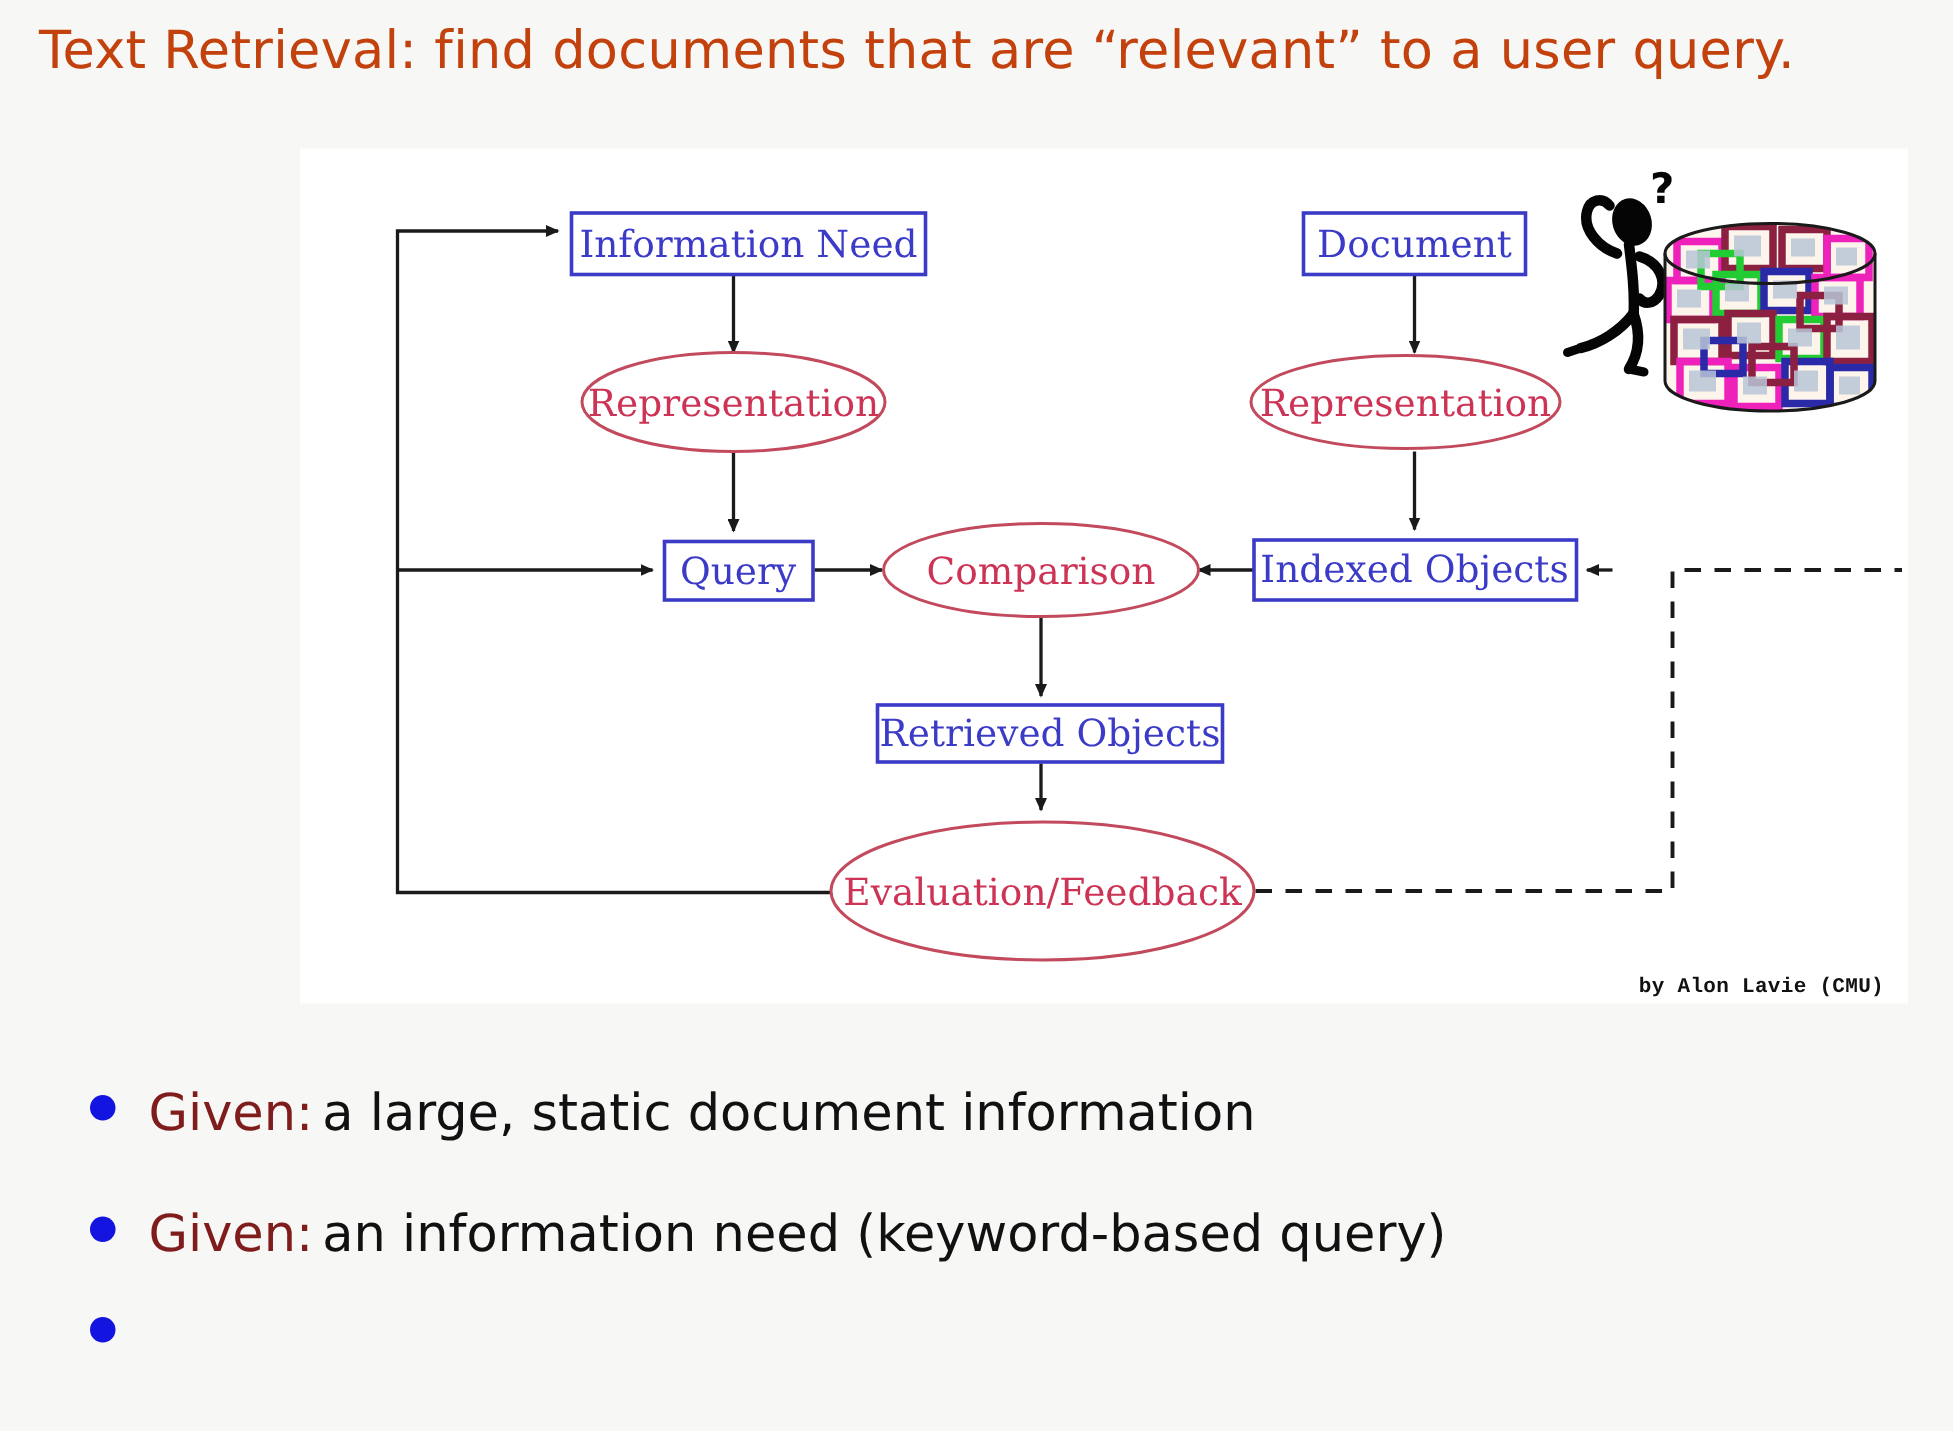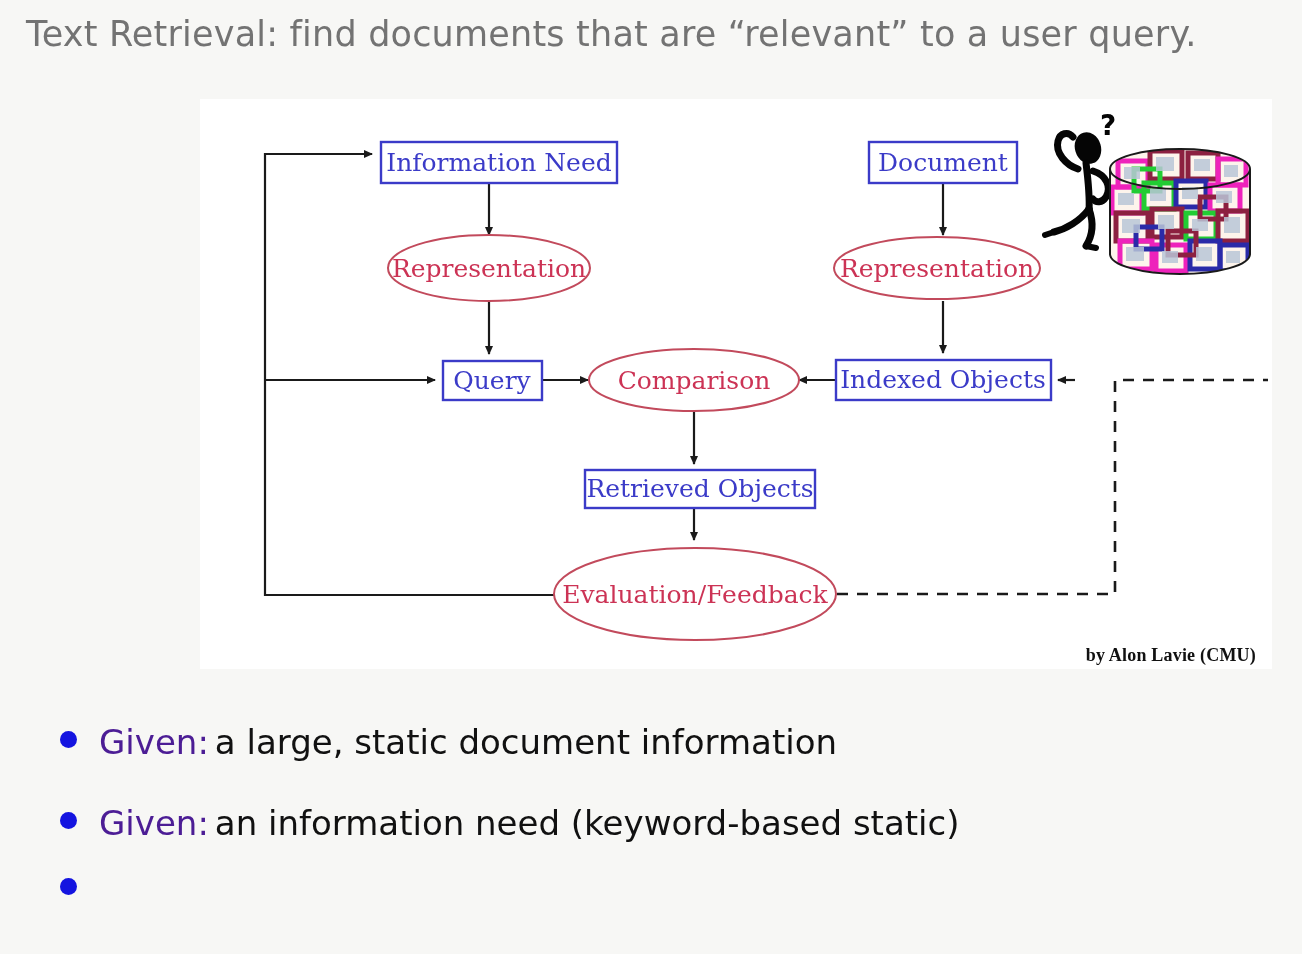--- a/index.html
+++ b/index.html
@@ -17,21 +17,21 @@
 
   
   #slide-title {
     position: absolute;
     left: 26px;
     top: 14px;
     width: 1270px;
     font-family: "DejaVu Sans", sans-serif;
     font-size: 35px;
     font-weight: 400;
-    color: #737373;
+    color: #c2410c;
     letter-spacing: 0.2px;
     white-space: nowrap;
   }
 
   
   #figure-frame {
     position: absolute;
     left: 200px;
     top: 99px;
     width: 1072px;
@@ -43,22 +43,22 @@
     left: 0;
     top: 0;
     width: 1072px;
     height: 570px;
     display: block;
   }
   #figure-credit {
     position: absolute;
     right: 16px;
     bottom: 3px;
-    font-family: Liberation Serif, serif;
-    font-size: 18px;
+    font-family: Liberation Mono, monospace;
+    font-size: 14px;
     font-weight: 700;
     color: #111111;
     letter-spacing: 0.2px;
   }
 
   
   #bullet-list {
     position: absolute;
     left: 60px;
     top: 722px;
@@ -79,21 +79,21 @@
     top: -6px;
     margin-right: 22px;
   }
   .bullet-text {
     font-family: "DejaVu Sans", sans-serif;
     font-size: 34px;
     color: #111111;
     white-space: nowrap;
   }
   .bullet-label {
-    color: #4c1d95;
+    color: #7f1d1d;
     margin-right: 6px;
   }
 
   
   .node-box-label {
     font-family: "DejaVu Serif", serif;
     font-size: 25px;
     fill: #3b3bc8;
   }
   .node-ellipse-label {
@@ -293,21 +293,21 @@
   <div class="bullet-row">
     <span class="bullet-dot"></span>
     <span class="bullet-text">
       <span class="bullet-label">Given:</span><span>a large, static document information</span>
     </span>
   </div>
 
   <div class="bullet-row">
     <span class="bullet-dot"></span>
     <span class="bullet-text">
-      <span class="bullet-label">Given:</span><span>an information need (keyword-based static)</span>
+      <span class="bullet-label">Given:</span><span>an information need (keyword-based query)</span>
     </span>
   </div>
 
   <div class="bullet-row">
     <span class="bullet-dot"></span>
   </div>
 
 </div>
 
 </body></html>

